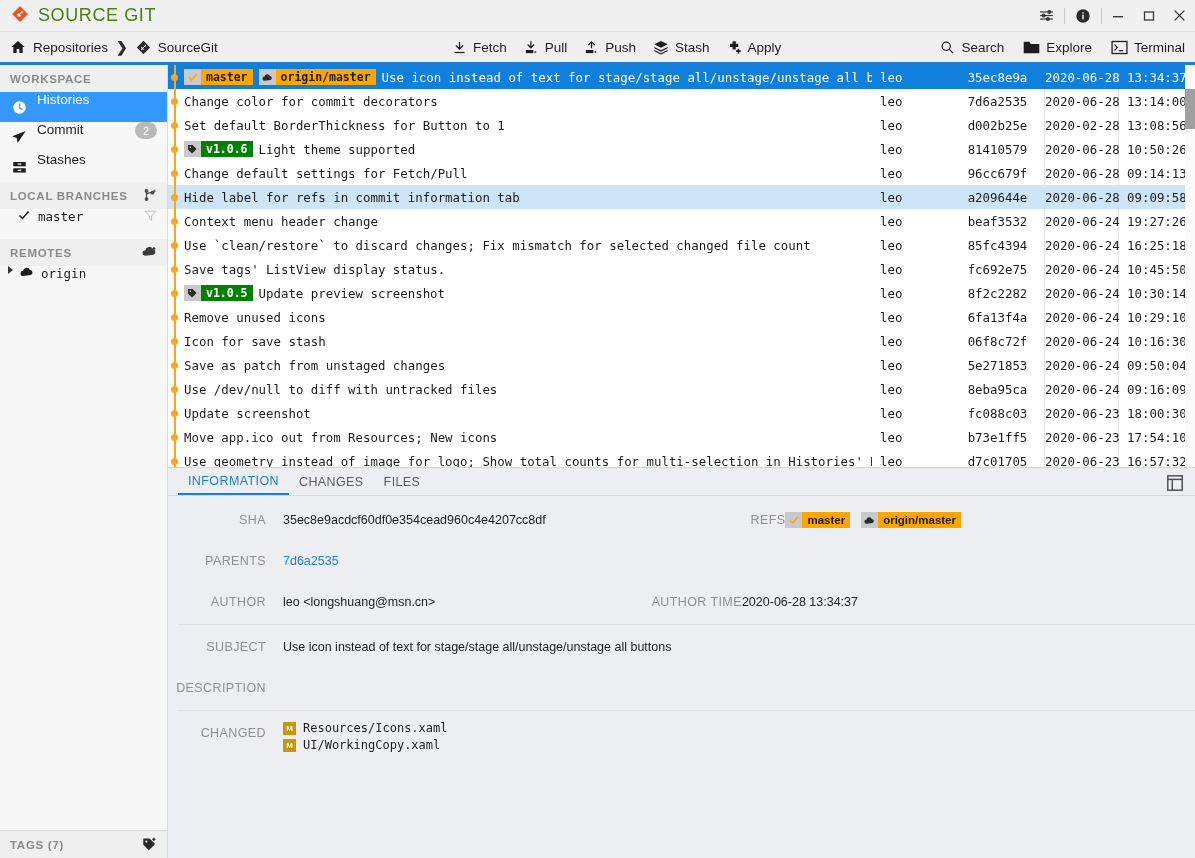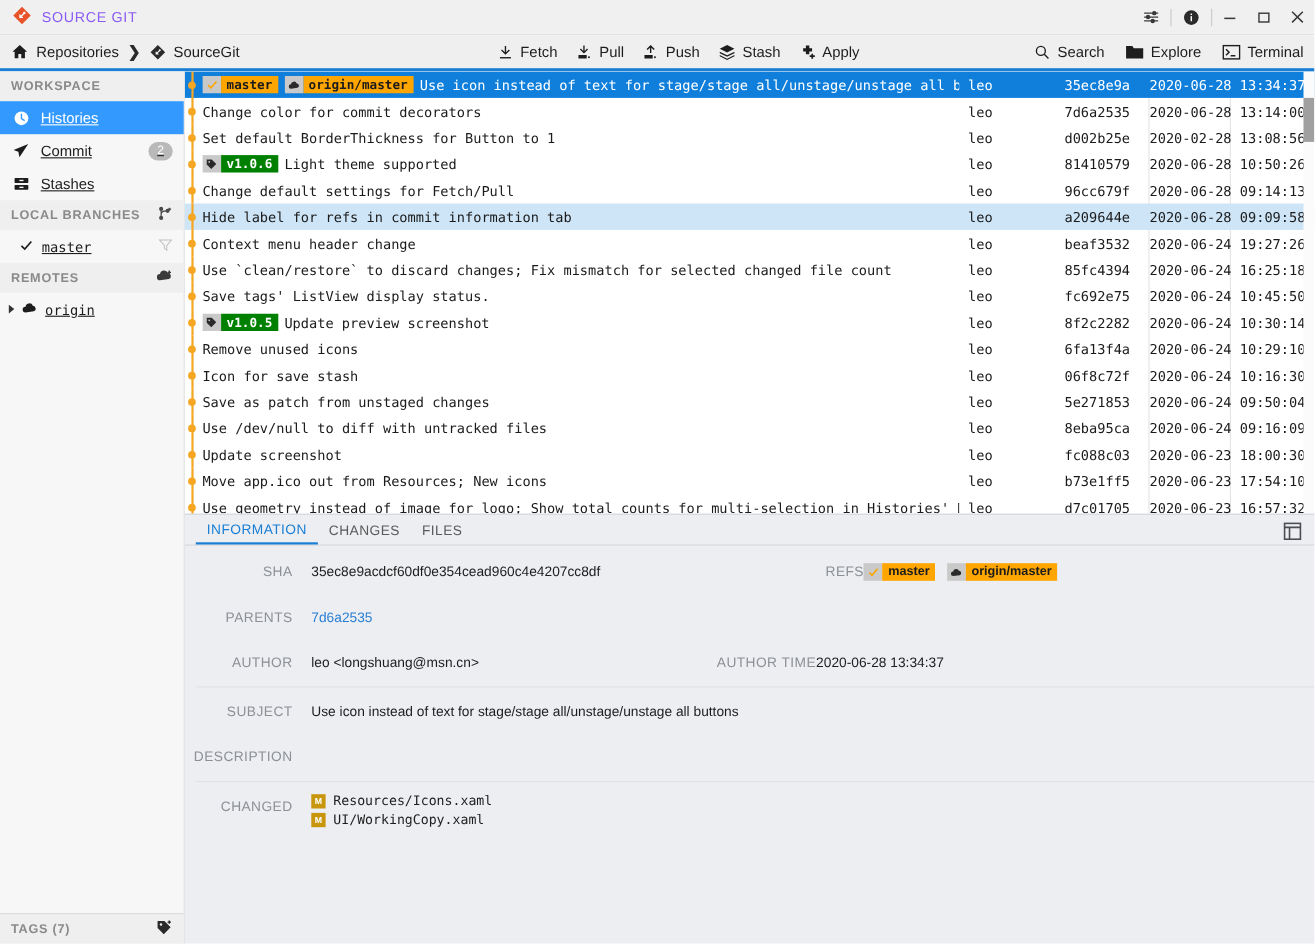--- a/index.html
+++ b/index.html
@@ -12,21 +12,21 @@
     color: #202020;
   }
   .app { width: 1195px; height: 858px; display: flex; flex-direction: column; position: relative; }
 
   
   .titlebar {
     height: 32px; background: #f0f0f0; border-bottom: 1px solid #e2e2e2;
     display: flex; align-items: center; flex: none;
   }
   .titlebar .brand { display: flex; align-items: center; gap: 9px; padding-left: 11px; }
-  .brand-text { font-size: 13px; letter-spacing: .6px; color: #8b5cf6; }
+  .brand-text { font-size: 18px; letter-spacing: .6px; color: #4d7c0f; }
   .titlebar .spacer { flex: 1; }
   .tb-btn {
     width: 36px; height: 32px; display: flex; align-items: center; justify-content: center;
     color: #3a3a3a;
   }
   .tb-sep { width: 1px; height: 16px; background: #c8c8c8; }
   .win-btn { width: 31px; height: 32px; display: flex; align-items: center; justify-content: center; }
   .win-btn svg { display: block; }
 
   
@@ -49,22 +49,22 @@
   .sidebar {
     width: 168px; flex: none; background: #f7f7f7; border-right: 1px solid #dcdcdc;
     display: flex; flex-direction: column; position: relative;
   }
   .side-section {
     height: 27px; display: flex; align-items: center; padding: 0 10px;
     background: #efefef; color: #8a8a8a; font-size: 11.5px; font-weight: bold; letter-spacing: .7px;
   }
   .side-section .sgrow { flex: 1; }
   .side-item {
-    height: 30px; display: flex; align-items: center; padding: 0 10px; gap: 9px;
-    font-size: 13.5px; color: #1d1d1d; text-decoration: underline;
+    height: 30px; display: flex; padding: 0 10px; gap: 9px;
+    font-size: 13.5px; color: #1d1d1d;
   }
   .side-item.active { background: #3399ff; color: #ffffff; }
   .side-item.active .si-ico svg { fill: #ffffff; }
   .si-ico { width: 18px; display: flex; align-items: center; justify-content: center; }
   .si-label { flex: 1; }
   .badge-count {
     background: #b9b9b9; color: #ffffff; font-size: 11px; border-radius: 9px;
     min-width: 22px; height: 17px; display: flex; align-items: center; justify-content: center;
     padding: 0 6px;
   }

